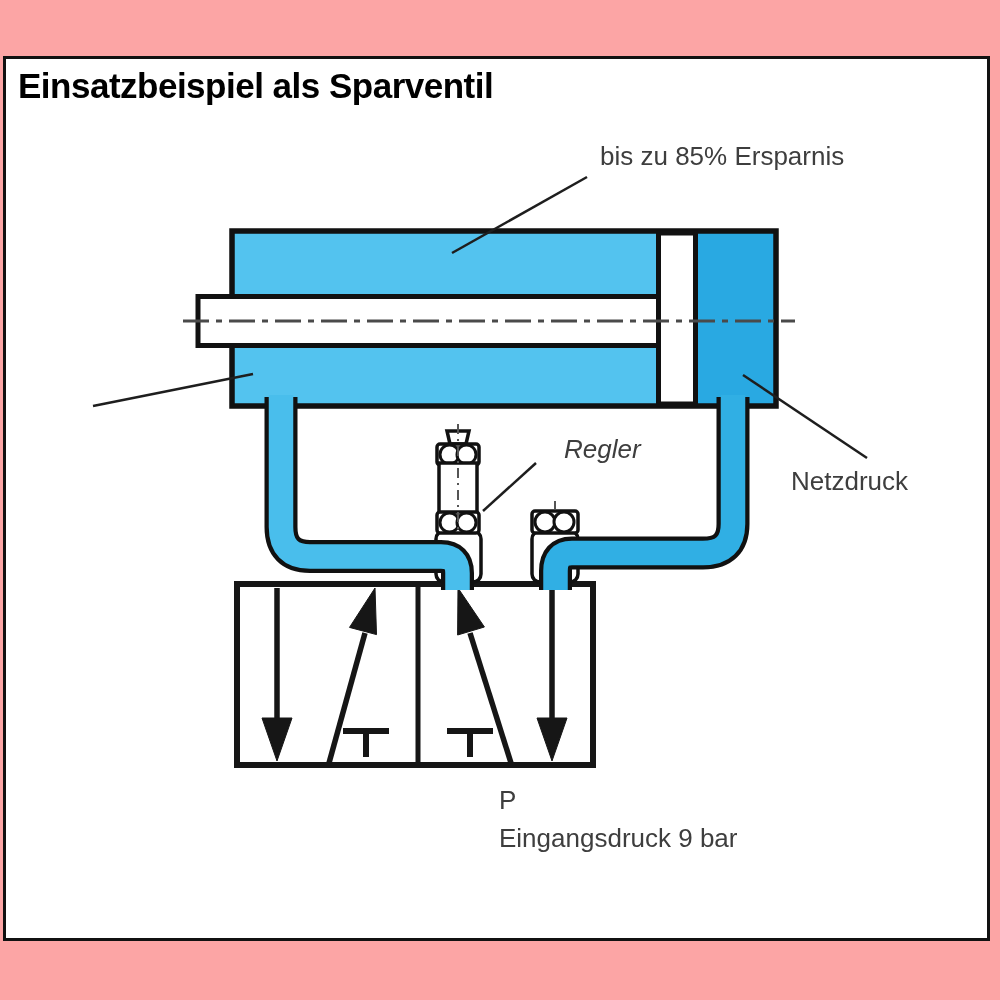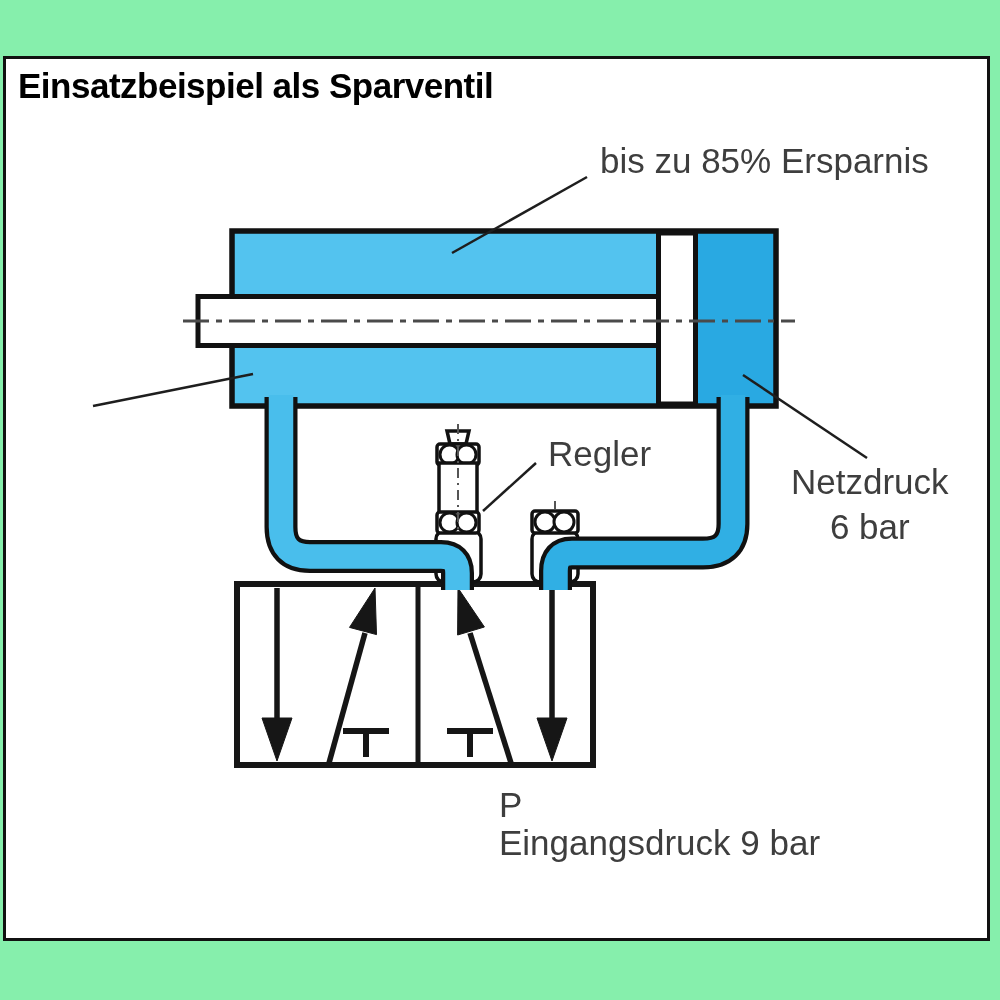--- a/index.html
+++ b/index.html
@@ -1,26 +1,26 @@
 <!DOCTYPE html>
 <html><head>
 <meta charset="utf-8">
 <style>
   html,body{margin:0;padding:0;background:#ffffff;}
-  .stage{position:relative;width:1000px;height:1000px;background:#86efac;overflow:hidden;
+  .stage{position:relative;width:1000px;height:1000px;background:#fca5a5;overflow:hidden;
          font-family:"Liberation Sans", sans-serif;}
   .frame{position:absolute;left:3px;top:56px;width:987px;height:885px;
          border:3px solid #111;box-sizing:border-box;background:#fff;}
   .title{position:absolute;left:18px;top:66px;font-size:35px;font-weight:700;
          letter-spacing:-0.5px;color:#000;}
-  .lbl{position:absolute;color:#3e3e3e;font-size:35px;font-weight:400;white-space:nowrap;text-align:center;}
+  .lbl{position:absolute;color:#3e3e3e;font-size:26px;font-weight:400;white-space:nowrap;}
   .lbl span{display:block;}
   .savings{left:600px;top:141px;}
   .leerr{left:22px;top:415px;line-height:50px;}
-  .regler{left:548px;top:434px;}
+  .regler{left:564px;top:434px;font-style:italic;}
   .netz{left:791px;top:459px;line-height:45px;}
   .pport{left:499px;top:785px;}
   .eingang{left:499px;top:823px;}
   svg{position:absolute;left:0;top:0;}
 </style>
 </head>
 <body>
 
 <div class="stage">
 
@@ -104,19 +104,18 @@
 
   <div class="lbl savings">bis zu 85% Ersparnis</div>
 
   <div class="lbl leerr">
   </div>
 
   <div class="lbl regler">Regler</div>
 
   <div class="lbl netz">
     <span>Netzdruck</span>
-    <span>6 bar</span>
   </div>
 
   <div class="lbl pport">P</div>
   <div class="lbl eingang">Eingangsdruck 9 bar</div>
 
 </div>
 
 </body></html>

